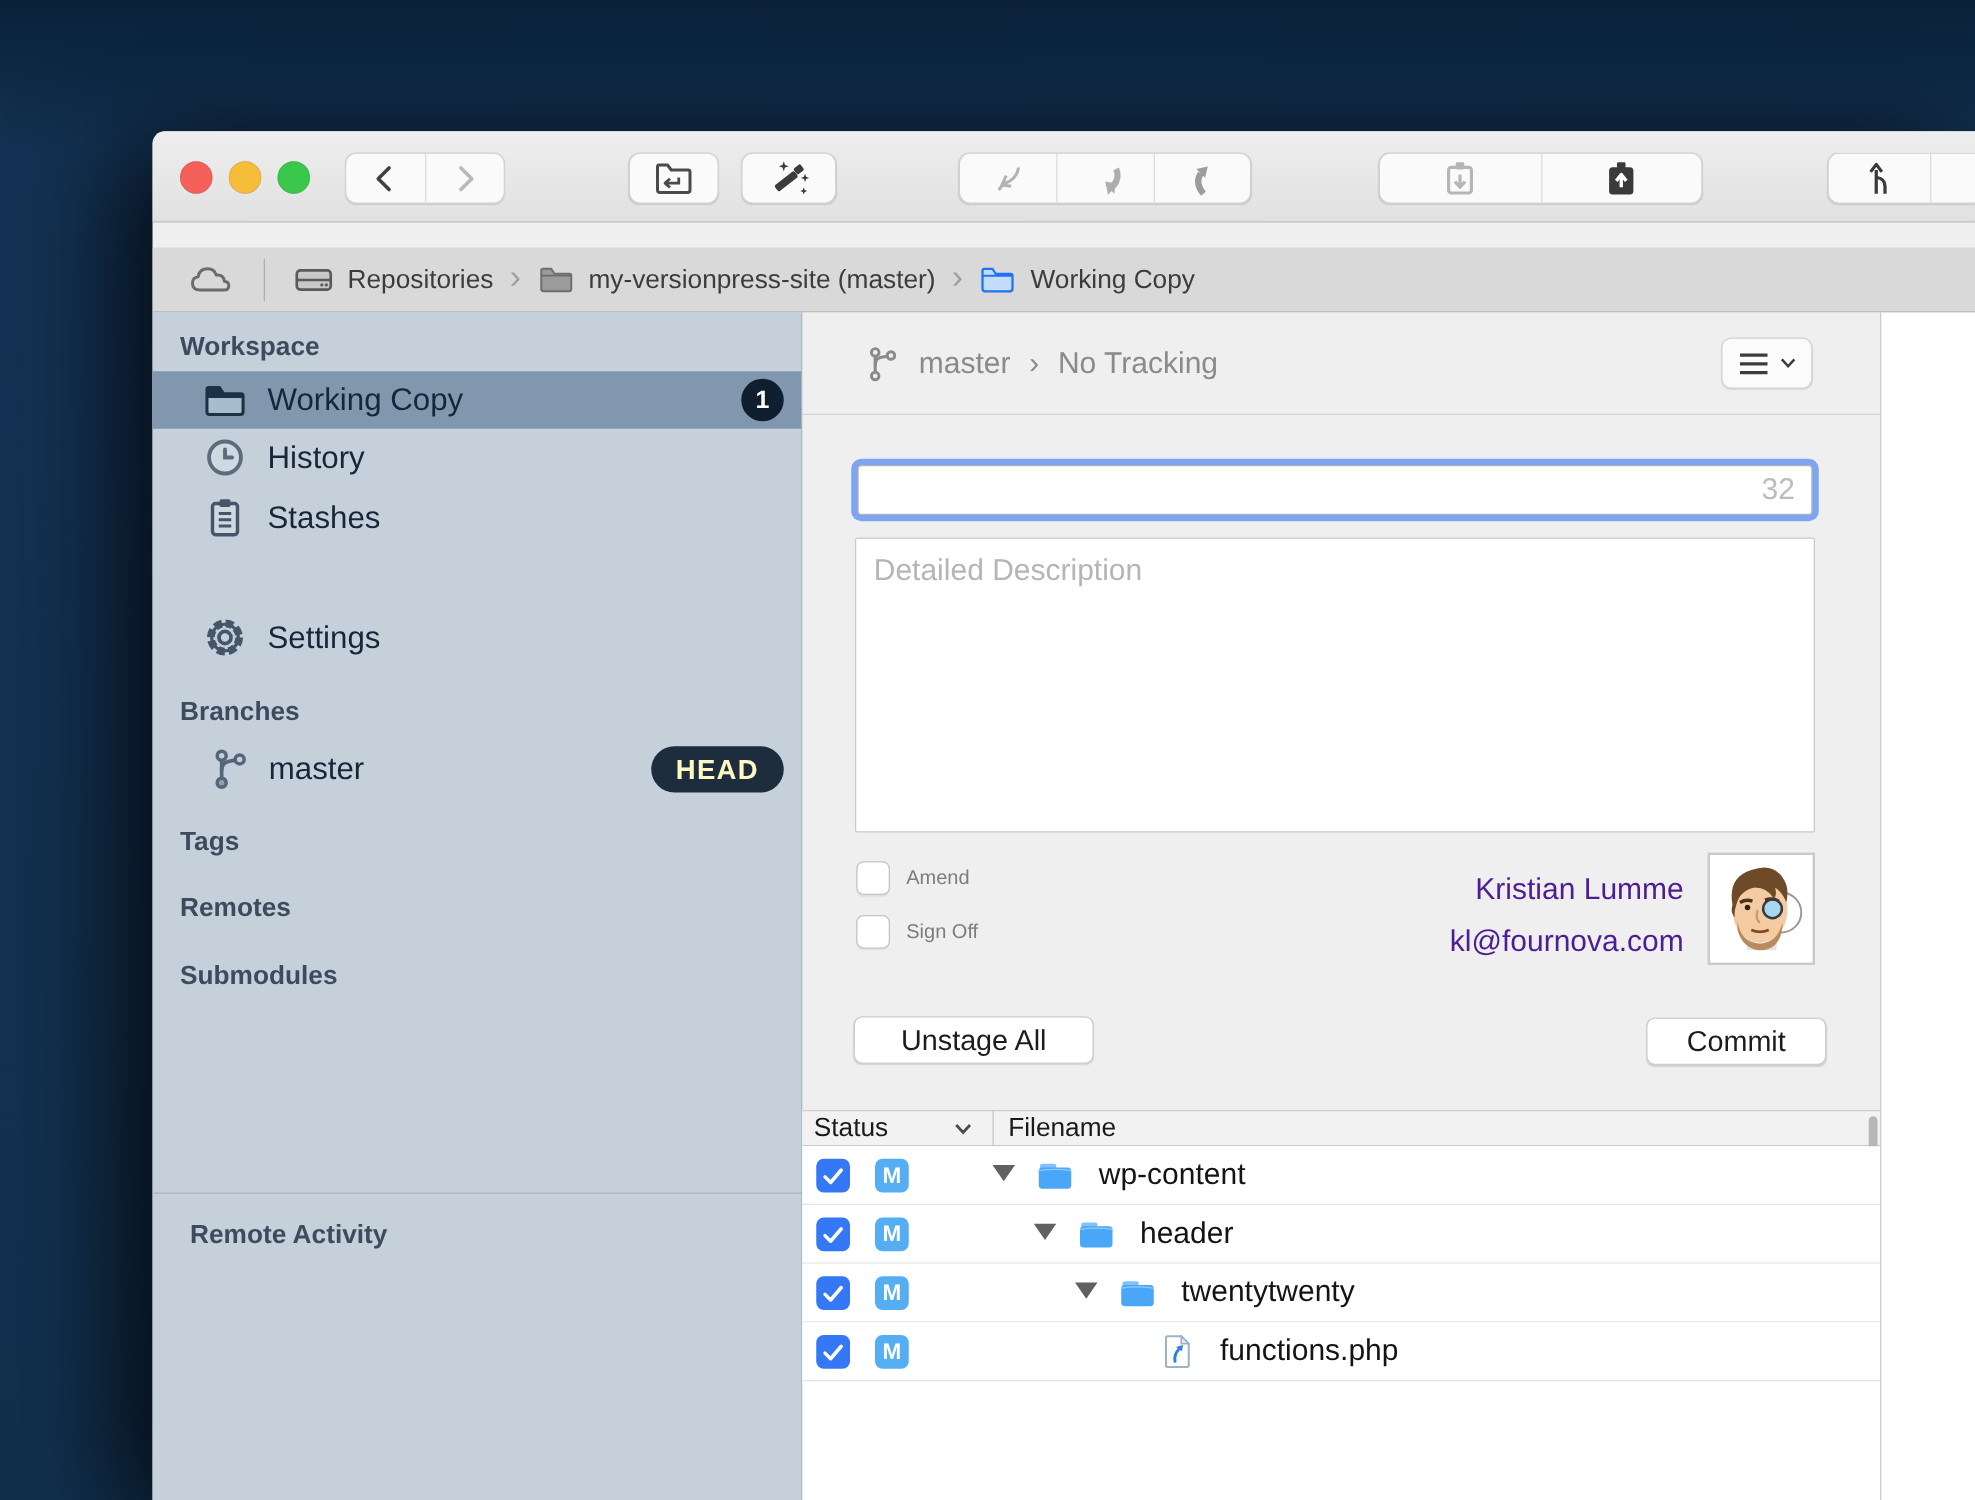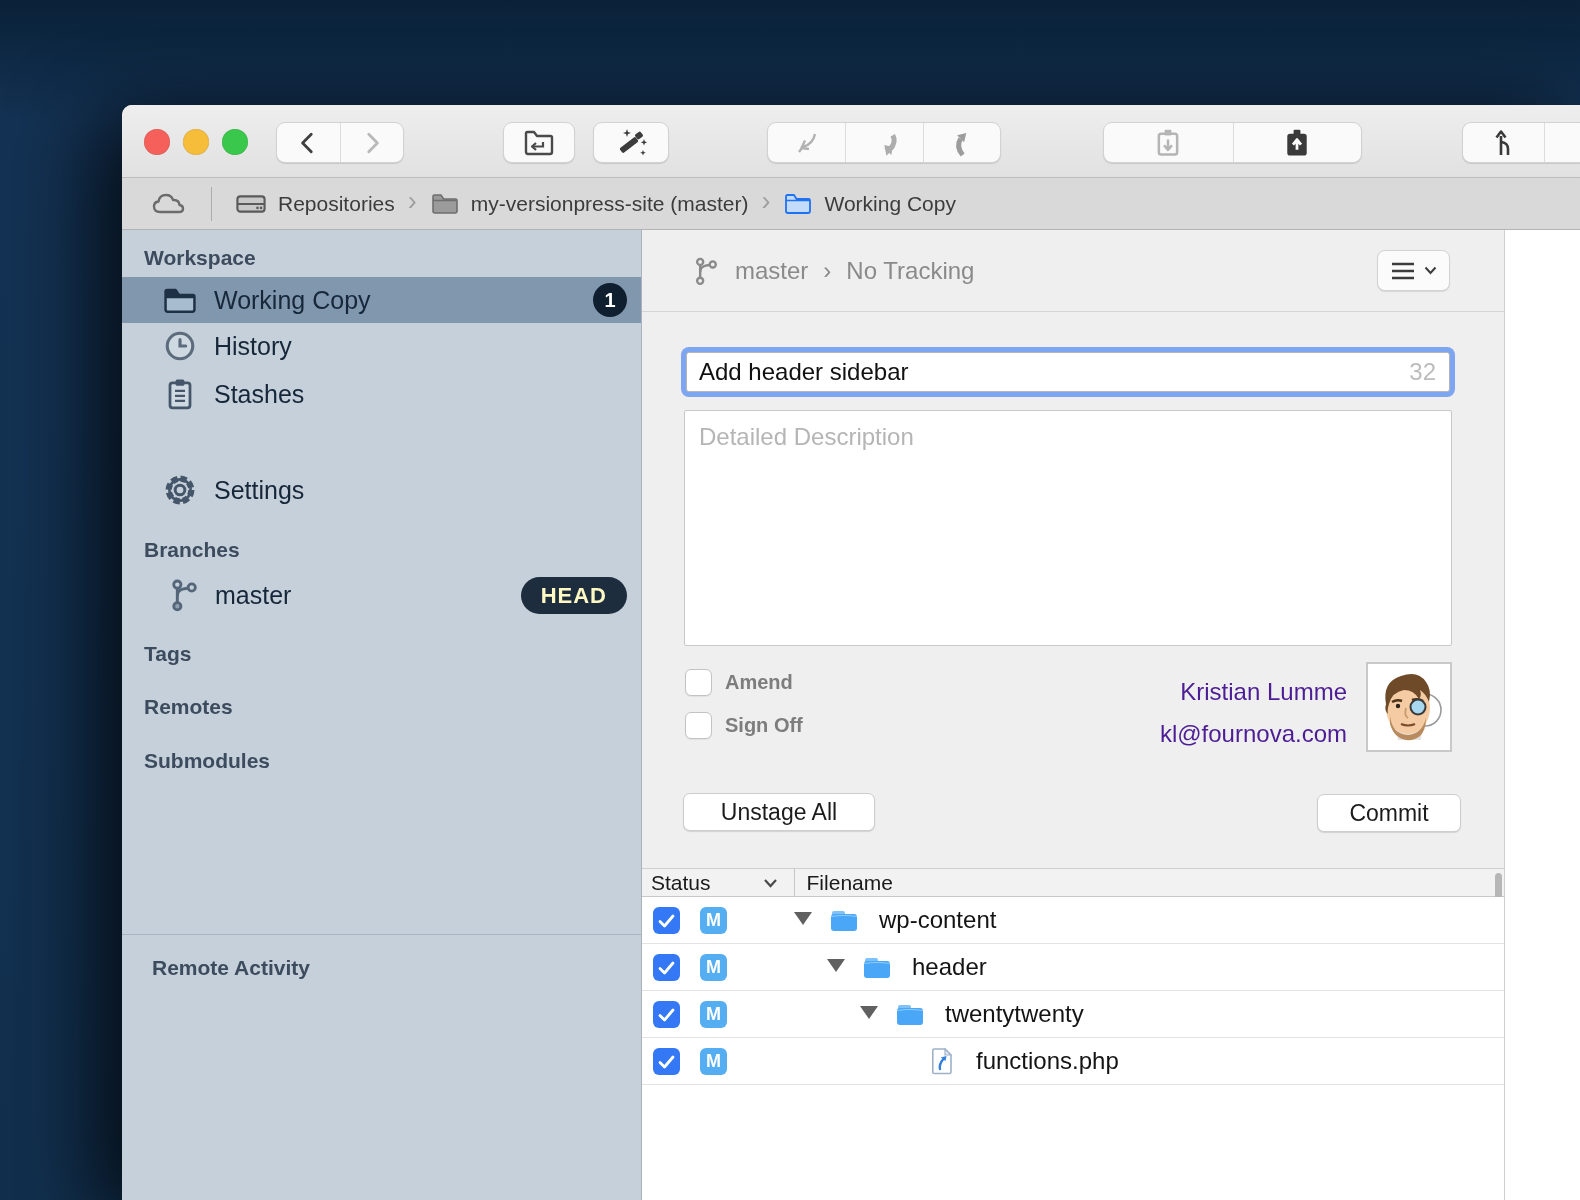--- a/index.html
+++ b/index.html
@@ -30,21 +30,21 @@
   .tbbtn + .tbbtn{ border-left:1px solid #dcdcdc; }
   .g-nav{ left:154px; width:128px; } .g-nav .tbbtn{ width:64px; }
   .g-open{ left:381px; width:72px; } .g-wand{ left:471px; width:76px; }
   .g-arrows{ left:645px; width:234px; } .g-arrows .tbbtn{ width:78px; }
   .g-clip{ left:981px; width:259px; } .g-clip .tbbtn{ width:129px; }
   .g-merge{ left:1340px; width:118px; border-right:none; border-radius:9px 0 0 9px; }
   .g-merge .tbbtn{ width:82px; } .g-merge .tbbtn + .tbbtn{ width:36px; }
   
   .pathbar{ height:52px; flex:none; background:#d9d9d9; border-bottom:1px solid #b3b3b3;
     display:flex; align-items:center; padding-left:28px; gap:13px;
-    font-size:21px; color:#3c3c3c; }
+    font-size:21px; color:#3c3c3c;margin-top:20px; }
   .crumb-sep{ color:#9f9f9f; font-size:27px; line-height:1; transform:translateY(-2px); }
   .vdiv{ width:1px; height:34px; background:#adadad; margin:0 10px; }
   .crumb{ display:flex; align-items:center; gap:11px; }
   
   .content{ flex:1; display:flex; min-height:0; }
   .sidebar{ width:520px; flex:none; background:#c6d0da; position:relative;
     border-right:1px solid #a9b2bd; color:#1d2c3c; }
   .side-header{ position:absolute; left:22px; font-size:21px; font-weight:bold; color:#3c4c5e; }
   .side-item{ position:absolute; left:0; width:100%; height:46px; display:flex; align-items:center; }
   .side-item .ic{ position:absolute; left:40px; width:36px; height:36px; display:flex; align-items:center; justify-content:center; }
@@ -73,21 +73,21 @@
   .subject-field input{ flex:1; border:none; outline:none; font-family:inherit;
     font-size:24px; color:#111; padding:0 60px 0 12px; background:transparent; }
   .char-count{ position:absolute; right:13px; font-size:24px; color:#bcbcbc; }
   .desc{ position:absolute; left:42px; top:180px; width:768px; height:236px;
     border:1px solid #c9c9c9; border-radius:2px; background:#fff; resize:none;
     font-family:inherit; font-size:24px; padding:12px 14px; color:#222; outline:none; }
   .desc::placeholder{ color:#b5b5b5; }
   .opt-row{ position:absolute; left:43px; display:flex; align-items:center; gap:13px; }
   .checkbox{ width:27px; height:27px; border-radius:6px; background:#fff; border:1px solid #c3c3c3;
     box-shadow:0 1px 1px rgba(0,0,0,.06); flex:none; }
-  .opt-row .lbl{ font-size:20px; color:#7d7d7d;font-weight:bold; }
+  .opt-row .lbl{ font-size:16px; color:#7d7d7d; }
   .author{ position:absolute; right:157px; top:441px; text-align:right; font-size:24px; color:#4c1d95; line-height:42px; }
   .avatar{ position:absolute; left:724px; top:432px; width:86px; height:90px;
     background:#fff; border:2px solid #c9c9c9; }
   .btn{ position:absolute; height:38px; background:#fff; border:1px solid #cdcdcd; border-radius:7px;
     box-shadow:0 1px 1px rgba(0,0,0,.12); font-size:23px; color:#1c1c1c;
     display:flex; align-items:center; justify-content:center; }
   .btn-unstage{ left:41px; top:563px; width:192px;justify-content:center; }
   .btn-commit{ left:675px; top:564px; width:144px; }
   
   .filelist{ position:absolute; left:0; top:638px; width:100%; bottom:0; background:#fff; }
@@ -337,21 +337,20 @@
         <svg width="26" height="20" viewBox="0 0 26 20">
           <path d="M2 3 H24 M2 10 H24 M2 17 H24" stroke="#3c3c3c" stroke-width="2.6"></path>
         </svg>
         <svg width="13" height="9" viewBox="0 0 13 9">
           <path d="M1.5 1.5 L6.5 7 L11.5 1.5" fill="none" stroke="#3c3c3c" stroke-width="2"></path>
         </svg>
       </div>
 
       <div class="subject-ring">
         <div class="subject-field">
-          <input type="text" value="Add header sidebar" style="">
           <span class="char-count">32</span>
         </div>
       </div>
 
       <textarea class="desc" placeholder="Detailed Description" style=""></textarea>
 
       <div class="opt-row" style="top:439px">
         <div class="checkbox" data-checked="false"></div>
         <span class="lbl">Amend</span>
       </div>

